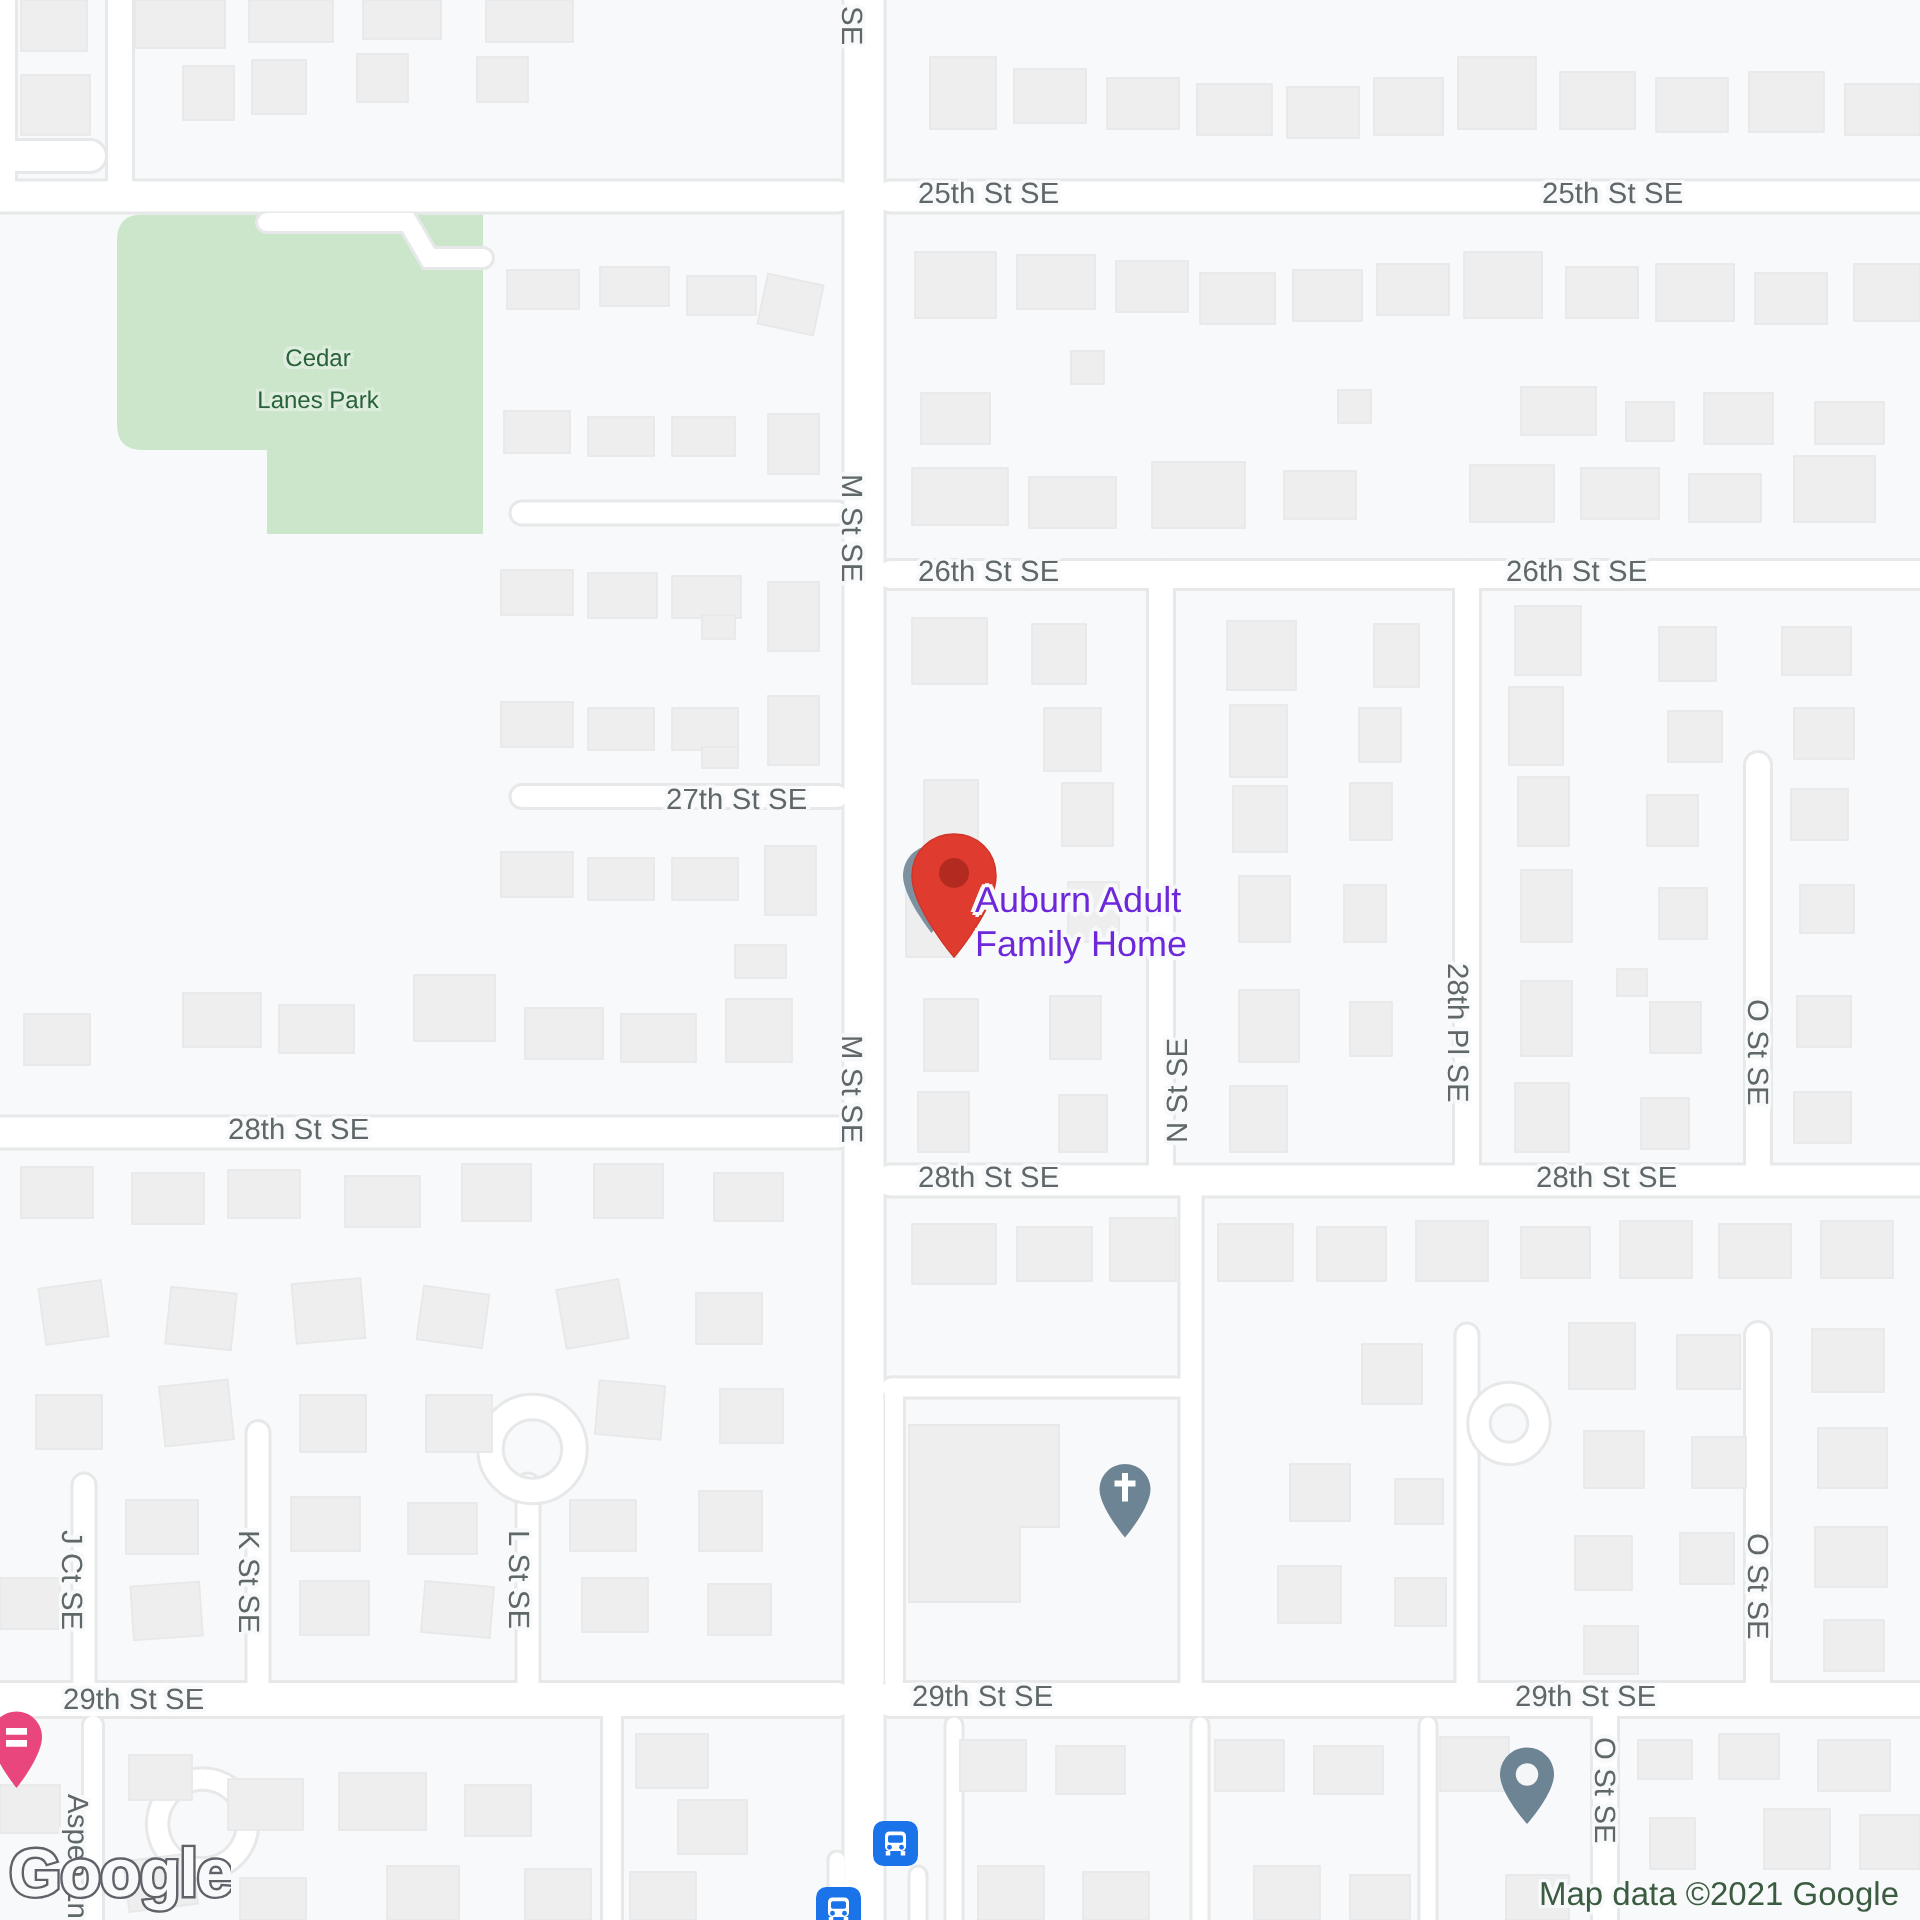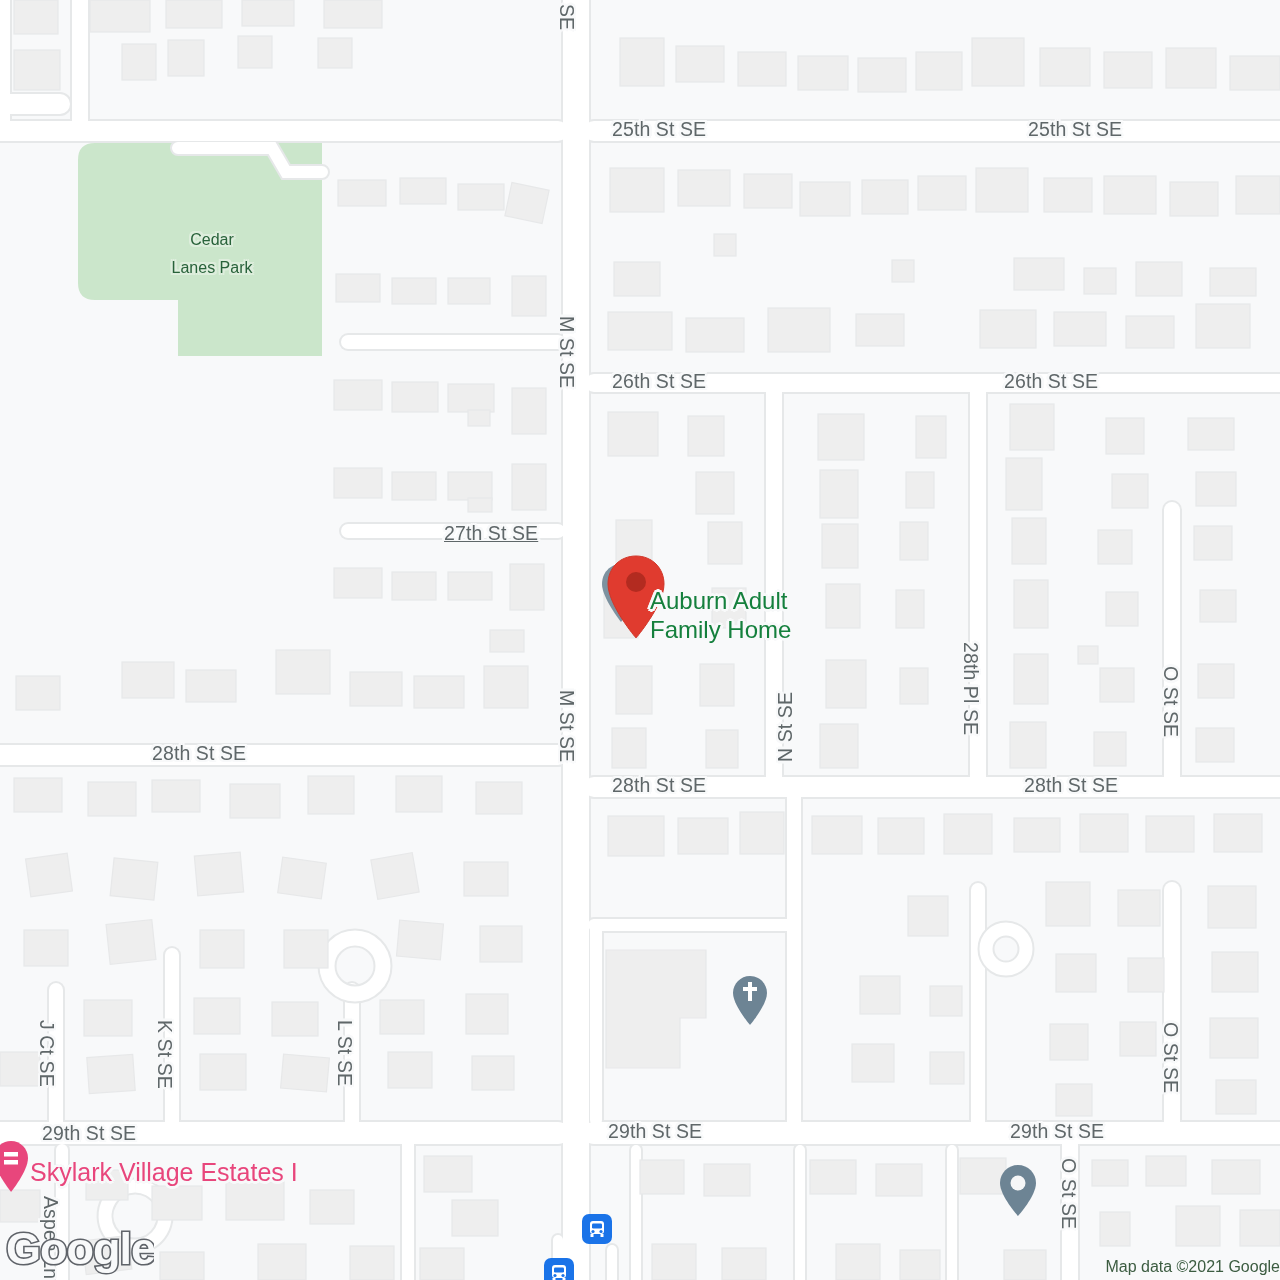--- a/index.html
+++ b/index.html
@@ -44,21 +44,21 @@
     font-family:Liberation Sans, sans-serif;
     text-shadow:
       -2px 0 #dfeede, 2px 0 #dfeede, 0 -2px #dfeede, 0 2px #dfeede,
       -2px -2px #dfeede, 2px -2px #dfeede, -2px 2px #dfeede, 2px 2px #dfeede;
     pointer-events:none;
   }
 
   .poi{position:absolute;pointer-events:auto;}
   .poi-lbl{
     position:absolute;
-    color:#15803d;
+    color:#6d28d9;
     font-size:24px;
     line-height:29px;
     white-space:pre;
     font-family:"Liberation Sans", sans-serif;
     text-shadow:
       -2px 0 #f8f9fa, 2px 0 #f8f9fa, 0 -2px #f8f9fa, 0 2px #f8f9fa,
       -2px -2px #f8f9fa, 2px -2px #f8f9fa, -2px 2px #f8f9fa, 2px 2px #f8f9fa,
       -3px 0 #f8f9fa, 3px 0 #f8f9fa, 0 3px #f8f9fa, 0 -3px #f8f9fa;
     pointer-events:none;
   }
@@ -66,22 +66,22 @@
     color:#e8467c;
     font-size:25px;
   }
 
   
   #google-logo{
     position:absolute;left:4px;bottom:4px;
     width:150px;height:52px;
   }
   #attribution{
-    position:absolute;right:0;bottom:4px;
-    font-size:16px;
+    position:absolute;right:14px;bottom:4px;
+    font-size:22px;
     color:#3c5c41;
     font-family:"Liberation Sans", sans-serif;
     text-shadow:
       -2px 0 #f8f9fa, 2px 0 #f8f9fa, 0 -2px #f8f9fa, 0 2px #f8f9fa,
       -2px -2px #f8f9fa, 2px -2px #f8f9fa, -2px 2px #f8f9fa, 2px 2px #f8f9fa;
     white-space:nowrap;
   }
 </style>
 </head>
 <body>
@@ -405,21 +405,21 @@
         <rect x="1004" y="1250" width="42" height="30"></rect>
       </g>
     </svg>
   </div>
 
   <div class="layer" id="street-label-layer">
       <div class="lbl" style="left: 612px; top: 118px;">25th St SE</div>
       <div class="lbl" style="left: 1028px; top: 118px;">25th St SE</div>
       <div class="lbl" style="left: 612px; top: 370px;">26th St SE</div>
       <div class="lbl" style="left: 1004px; top: 370px;">26th St SE</div>
-      <div class="lbl" style="left: 444px; top: 522px; text-decoration: underline;">27th St SE</div>
+      <div class="lbl" style="left: 444px; top: 522px;">27th St SE</div>
       <div class="lbl" style="left: 152px; top: 742px;">28th St SE</div>
       <div class="lbl" style="left: 612px; top: 774px;">28th St SE</div>
       <div class="lbl" style="left: 1024px; top: 774px;">28th St SE</div>
       <div class="lbl" style="left: 42px; top: 1122px;">29th St SE</div>
       <div class="lbl" style="left: 608px; top: 1120px;">29th St SE</div>
       <div class="lbl" style="left: 1010px; top: 1120px;">29th St SE</div>
       <div class="lbl rot-cw" style="left: 578px; top: 4px;">SE</div>
       <div class="lbl rot-cw" style="left: 578px; top: 316px;">M St SE</div>
       <div class="lbl rot-cw" style="left: 578px; top: 690px;">M St SE</div>
       <div class="lbl rot-ccw" style="left: 774px; top: 762px;">N St SE</div>
@@ -466,21 +466,20 @@
       </svg>
     </div>
 
     <div class="poi" style="left:-8px;top:1140px;">
       <svg width="38" height="54" viewBox="0 0 38 54" xmlns="http://www.w3.org/2000/svg">
         <path d="M19,1 C9.6,1 2,8.6 2,18 C2,31 19,52 19,52 C19,52 36,31 36,18 C36,8.6 28.4,1 19,1 Z" fill="#e8467c"></path>
         <rect x="12" y="12" width="14" height="4.5" fill="#ffffff"></rect>
         <rect x="12" y="20" width="14" height="4.5" fill="#ffffff"></rect>
       </svg>
     </div>
-    <div class="poi-lbl pink" style="left:30px;top:1158px;">Skylark Village Estates I</div>
 
     <div class="poi" style="left:582px;top:1214px;">
       <svg width="30" height="30" viewBox="0 0 30 30" xmlns="http://www.w3.org/2000/svg">
         <rect x="0" y="0" width="30" height="30" rx="7" fill="#1a73e8"></rect>
         <rect x="8" y="7" width="14" height="13" rx="3" fill="#ffffff"></rect>
         <rect x="10" y="9.5" width="10" height="5" rx="1.2" fill="#1a73e8"></rect>
         <circle cx="11" cy="17.5" r="1.6" fill="#1a73e8"></circle>
         <circle cx="19" cy="17.5" r="1.6" fill="#1a73e8"></circle>
         <rect x="8.5" y="20" width="3" height="3" fill="#ffffff"></rect>
         <rect x="18.5" y="20" width="3" height="3" fill="#ffffff"></rect>

